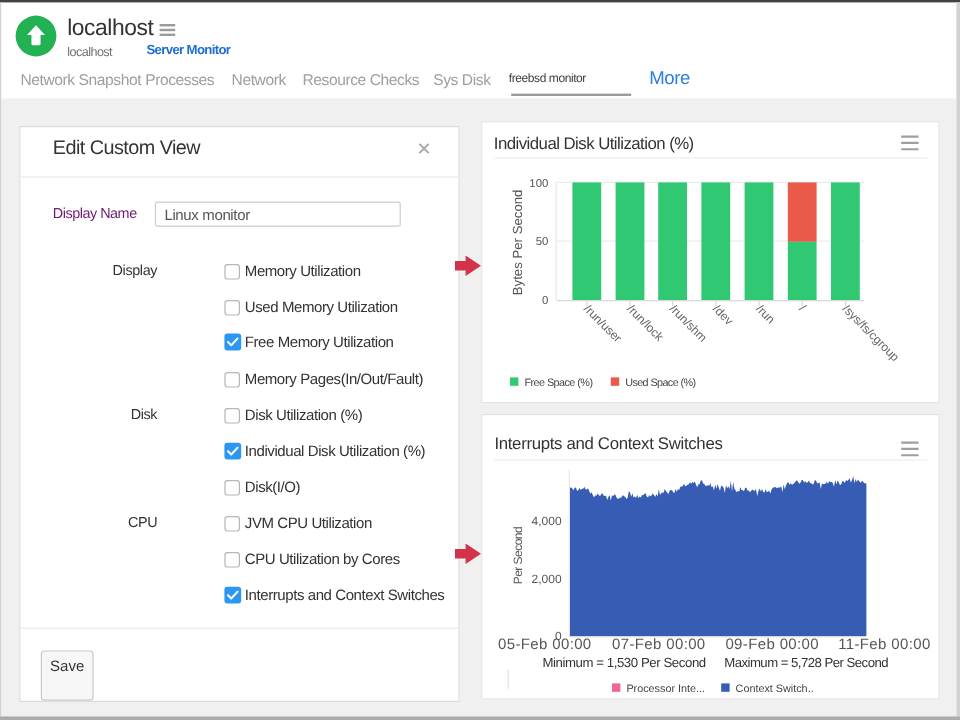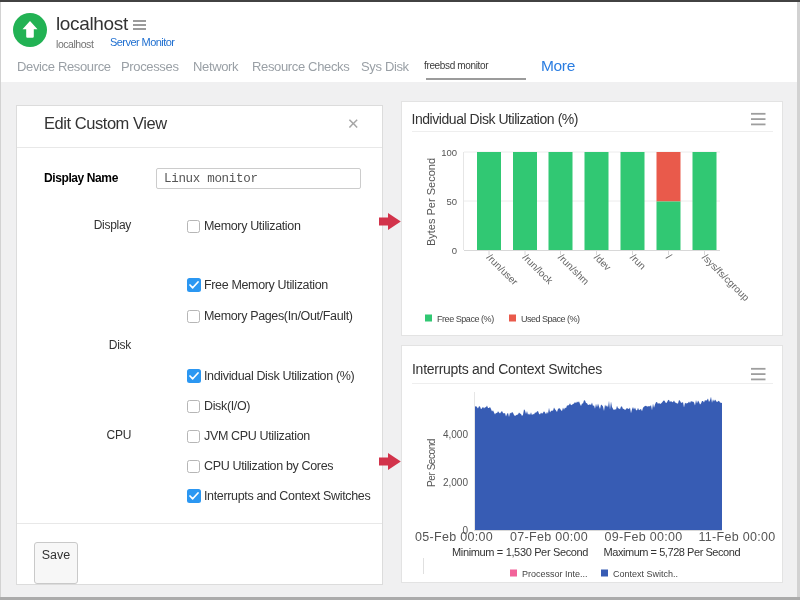--- a/index.html
+++ b/index.html
@@ -6,30 +6,30 @@
 #frame{position:relative;width:800px;height:600px;background:#fff;padding-left:32px;}
 .topstrip{position:absolute;left:0;top:0;width:800px;height:2px;background:#424242;}
 .rightstrip{position:absolute;right:0;top:2px;width:3px;height:595px;background:#d2d2d2;}
 .leftstrip{position:absolute;left:0;top:2px;width:1px;height:595px;background:#d2d2d2;}
 .bottomstrip{position:absolute;left:0;top:597px;width:800px;height:3px;background:#ababab;}
 .logo{position:absolute;left:13px;top:13px;width:34px;height:34px;border-radius:50%;background:#22b254;}
 .hostbig{position:absolute;left:56px;top:13px;font-size:19px;letter-spacing:-0.35px;color:#333;}
 .burger{position:absolute;left:133px;top:20px;width:13px;height:11px;}
 .burger div{height:2px;background:#9b9b9b;margin-bottom:2px;}
 .hostsmall{position:absolute;left:56px;top:37.5px;font-size:10.5px;letter-spacing:-0.45px;color:#737373;}
-.srvmon{position:absolute;left:110px;top:36px;font-size:11px;letter-spacing:-0.55px;color:#1f6fd0;}
+.srvmon{position:absolute;left:122px;top:36px;font-size:11px;letter-spacing:-0.55px;color:#1f6fd0;font-weight:bold;}
 .nav span{position:absolute;top:59px;font-size:13px;letter-spacing:-0.35px;color:#9aa0a6;white-space:nowrap;}
 .tabline{position:absolute;left:426px;top:78px;width:100px;height:2px;background:#9b9b9b;}
 .content{position:absolute;left:1px;top:82px;width:796px;height:515px;background:#f0f0f1;}
 .panel{position:absolute;left:16px;top:105px;width:367px;height:480px;background:#fff;border:1px solid #dcdcdc;}
 .ptitle{position:absolute;left:27px;top:8px;font-size:16.5px;letter-spacing:-0.45px;color:#333;}
 .pclose{position:absolute;left:330px;top:9px;font-size:15px;color:#a6a6a6;}
 .pdiv{position:absolute;left:0;top:41px;width:100%;height:1px;background:#e8e8e8;}
-.dlabel{position:absolute;left:27px;top:65px;font-size:12px;letter-spacing:-0.4px;color:#000000;font-weight:bold;}
-.dinput{position:absolute;left:139px;top:62px;width:205px;height:21px;border:1px solid #ccc;border-radius:2px;font-size:12.5px;letter-spacing:-0.3px;color:#555;font-family:Liberation Mono, monospace;padding-left:7px;background:#fff;}
+.dlabel{position:absolute;left:27px;top:65px;font-size:12px;letter-spacing:-0.4px;color:#701a75;}
+.dinput{position:absolute;left:112px;top:62px;width:205px;height:21px;border:1px solid #ccc;border-radius:2px;font-size:12.5px;letter-spacing:-0.3px;color:#555;font-family:Liberation Sans, sans-serif;padding-left:7px;background:#fff;}
 .grp{position:absolute;width:98px;text-align:right;font-size:12px;letter-spacing:-0.3px;color:#333;}
 .row{position:absolute;left:126px;font-size:12.5px;letter-spacing:-0.35px;color:#333;height:20px;line-height:20px;margin-left:44px;}
 .cb{display:inline-block;width:13px;height:13px;border:1px solid #b6b6b6;border-radius:2.5px;vertical-align:-2.5px;margin-right:4px;background:#fff;}
 .cbc{display:inline-block;width:14px;height:14px;border-radius:2.5px;vertical-align:-3px;margin-right:3px;background:#2b97f2;position:relative;}
 .cbc svg{position:absolute;left:2px;top:3px;}
 .fdiv{position:absolute;left:0;top:417px;width:100%;height:1px;background:#e8e8e8;}
 .save{position:absolute;left:17px;top:436px;width:44px;height:42px;background:#f7f7f7;border:1px solid #c9c9c9;border-radius:3px;font-size:12.5px;color:#333;text-align:center;line-height:24px;}
 .arrow{position:absolute;width:22px;height:18px;}
 .card{position:absolute;left:401px;width:382px;background:#fff;border:1px solid #e3e3e3;}
 </style></head>
@@ -45,42 +45,44 @@
       </svg></div>
   <div class="hostbig">localhost</div>
   <div class="burger">
       <div></div>
       <div></div>
       <div></div>
     </div>
   <div class="hostsmall">localhost</div>
   <div class="srvmon">Server Monitor</div>
   <div class="nav">
-    <span style="left:17px">Device Resource</span>
+    <span style="left:17px">Network Snapshot</span>
     <span style="left:121px">Processes</span>
     <span style="left:193px">Network</span>
     <span style="left:252px">Resource Checks</span>
     <span style="left:361px">Sys Disk</span>
     <span style="left:424px;color:#3c3c3c;font-size:10px;top:59.5px">freebsd monitor</span>
     <span style="left:541px;color:#2a7de1;font-size:15.5px;top:57px">More</span>
   </div>
   <div class="tabline"></div>
   <div class="panel">
     <div class="ptitle">Edit Custom View</div>
     <div class="pclose">✕</div>
     <div class="pdiv"></div>
     <div class="dlabel">Display Name</div>
     <input class="dinput" value="Linux monitor" style="">
     <div class="grp" style="top:112px;left:16px">Display</div>
     <div class="row" style="top:110px"><span class="cb"></span>Memory Utilization</div>
+    <div class="row" style="top:140px"><span class="cb"></span>Used Memory Utilization</div>
     <div class="row" style="top:200px"><span class="cb"></span>Memory Pages(In/Out/Fault)</div>
     <div class="row" style="top:169px"><span class="cbc"><svg width="10" height="8" viewBox="0 0 10 8">
             <path d="M1 4 L3.7 6.8 L9 1" stroke="#fff" stroke-width="1.7" fill="none" stroke-linecap="round" stroke-linejoin="round"></path>
           </svg></span>Free Memory Utilization</div>
     <div class="grp" style="top:232px;left:16px">Disk</div>
+    <div class="row" style="top:230px"><span class="cb"></span>Disk Utilization (%)</div>
     <div class="row" style="top:260px"><span class="cbc"><svg width="10" height="8" viewBox="0 0 10 8">
             <path d="M1 4 L3.7 6.8 L9 1" stroke="#fff" stroke-width="1.7" fill="none" stroke-linecap="round" stroke-linejoin="round"></path>
           </svg></span>Individual Disk Utilization (%)</div>
     <div class="row" style="top:290px"><span class="cb"></span>Disk(I/O)</div>
     <div class="grp" style="top:322px;left:16px">CPU</div>
     <div class="row" style="top:320px"><span class="cb"></span>JVM CPU Utilization</div>
     <div class="row" style="top:350px"><span class="cb"></span>CPU Utilization by Cores</div>
     <div class="row" style="top:380px"><span class="cbc"><svg width="10" height="8" viewBox="0 0 10 8">
             <path d="M1 4 L3.7 6.8 L9 1" stroke="#fff" stroke-width="1.7" fill="none" stroke-linecap="round" stroke-linejoin="round"></path>
           </svg></span>Interrupts and Context Switches</div>

